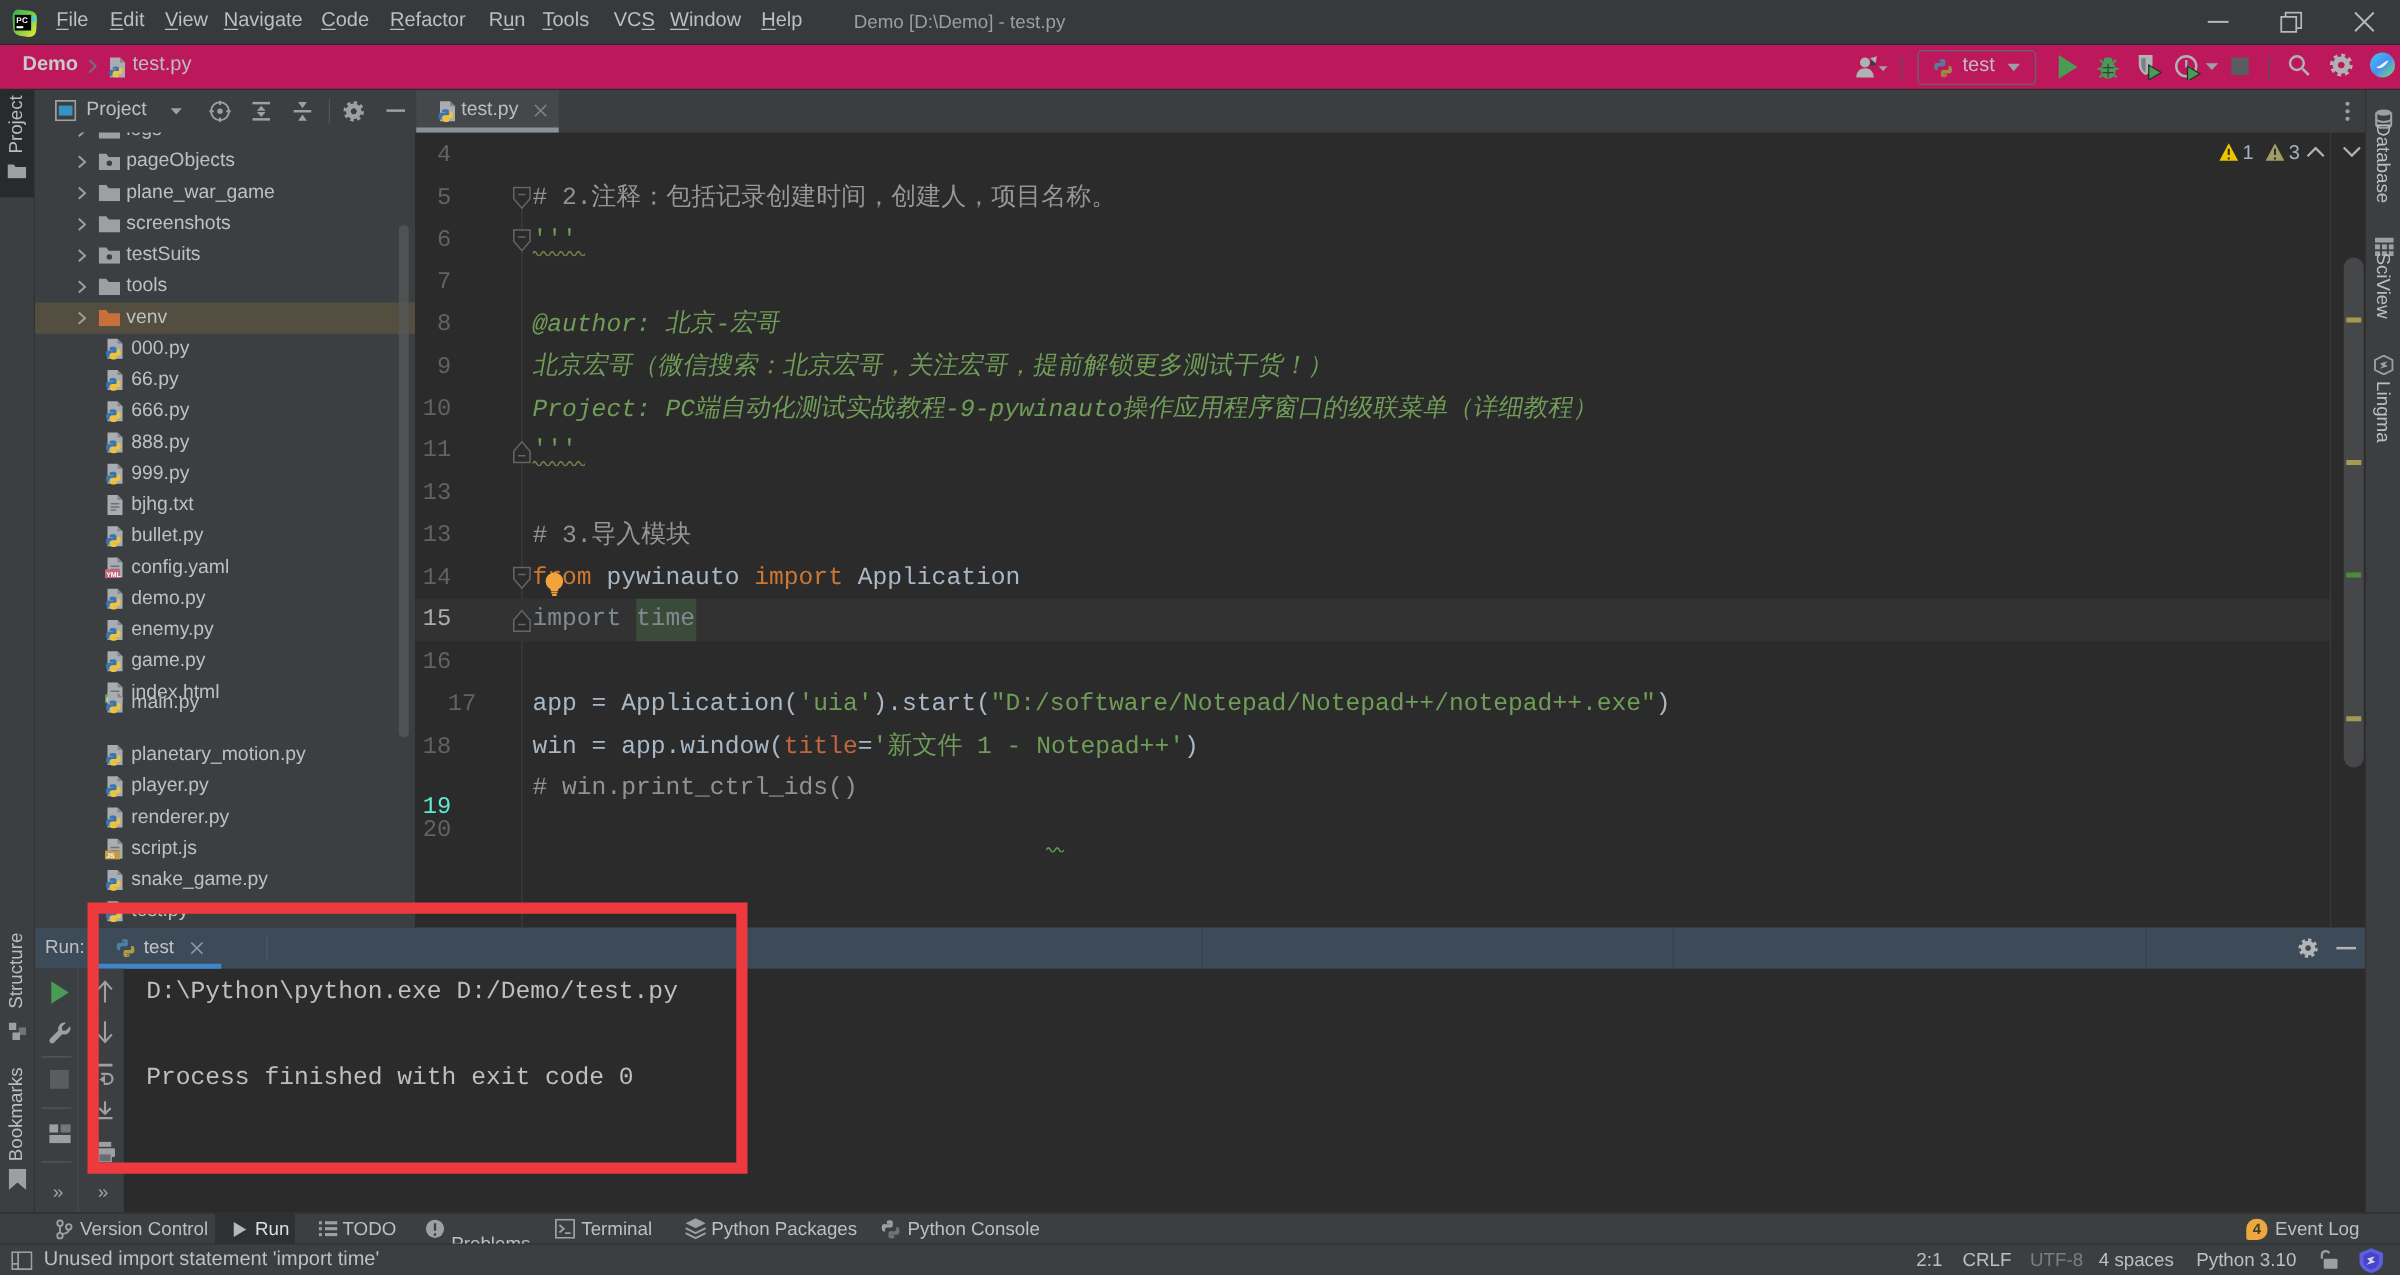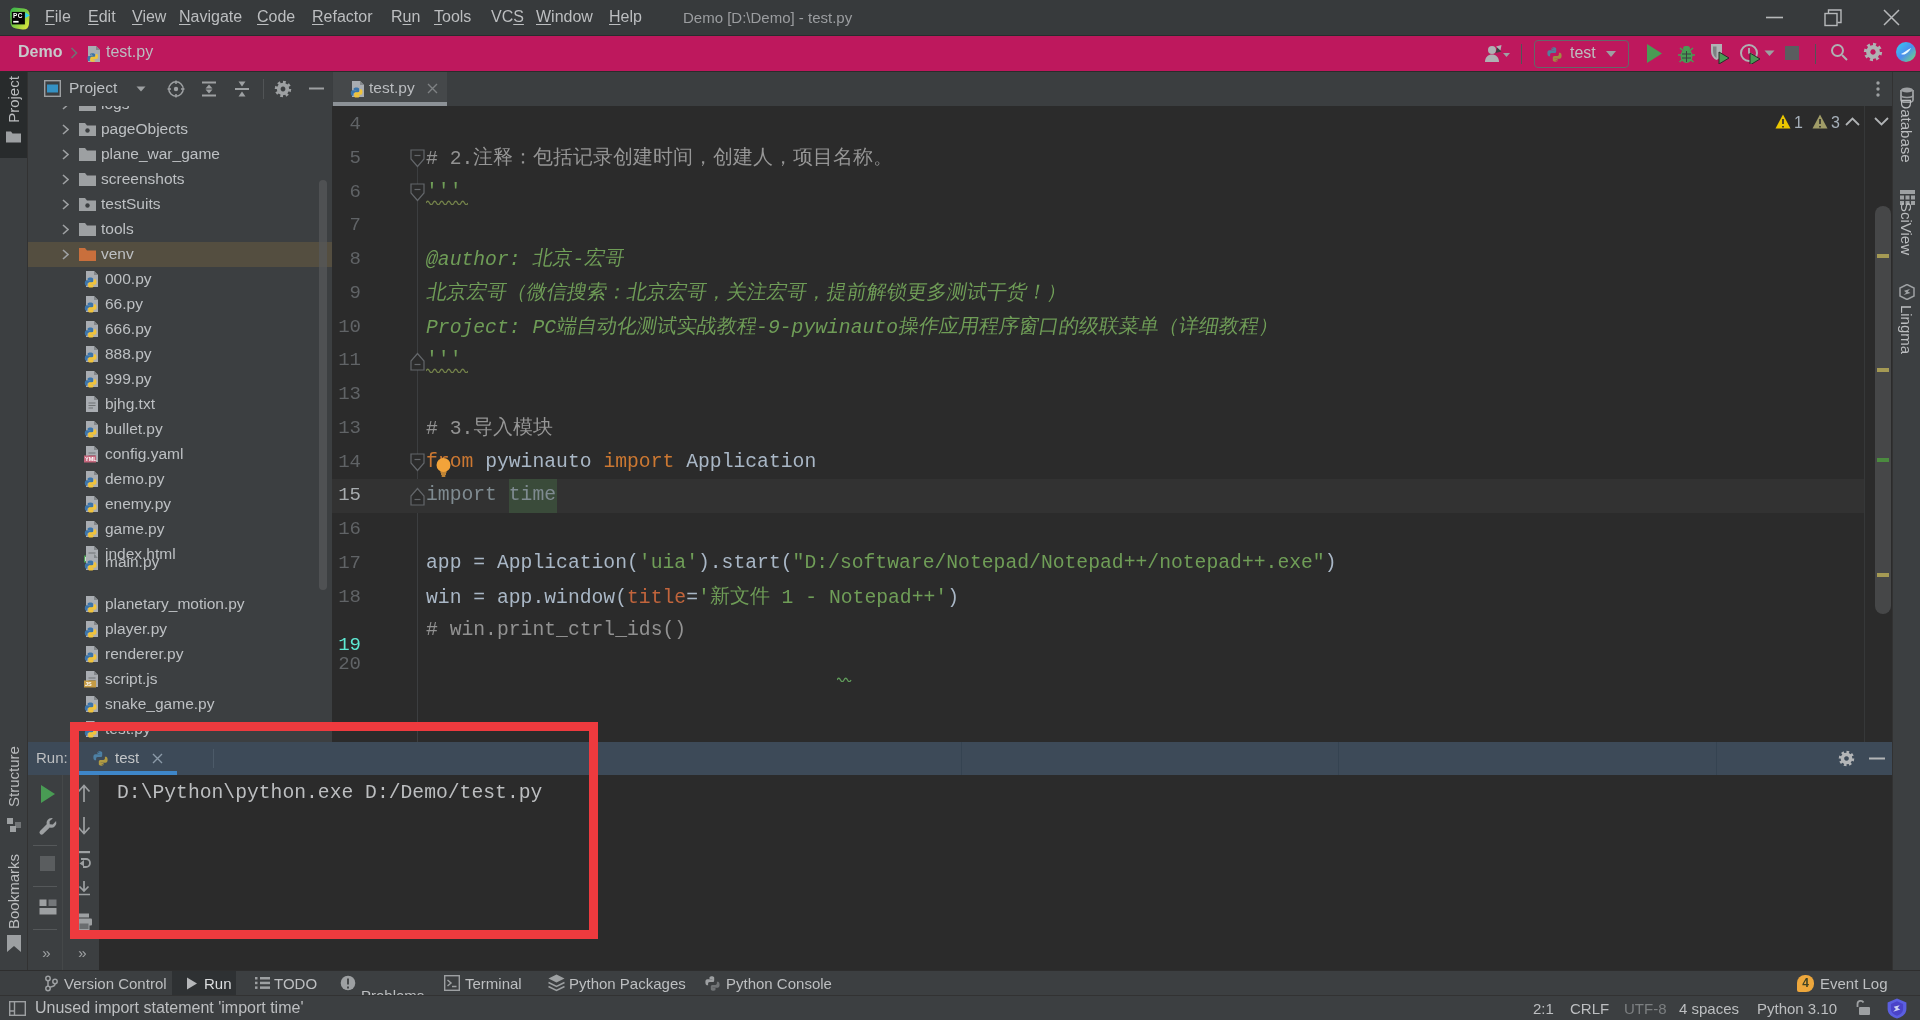--- a/index.html
+++ b/index.html
@@ -470,21 +470,21 @@
 <div class="ln" style="top:137.25px;color:#606366;">7</div>
 <div class="ln" style="top:171.0px;color:#606366;">8</div>
 <div class="ln" style="top:204.75px;color:#606366;">9</div>
 <div class="ln" style="top:238.5px;color:#606366;">10</div>
 <div class="ln" style="top:272.25px;color:#606366;">11</div>
 <div class="ln" style="top:306.0px;color:#606366;">13</div>
 <div class="ln" style="top:339.75px;color:#606366;">13</div>
 <div class="ln" style="top:373.5px;color:#606366;">14</div>
 <div class="ln" style="top:407.25px;color:#a8adb0;">15</div>
 <div class="ln" style="top:441.0px;color:#606366;">16</div>
-<div class="ln" style="top:474.75px;color:#606366;">17</div>
+<div class="ln" style="top:474.75px;color:#606366;margin-left:20px;">17</div>
 <div class="ln" style="top:508.5px;color:#606366;">18</div>
 <div class="ln" style="top:557px;color:#5eead4;">19</div>
 <div class="ln" style="top:576.0px;color:#606366;">20</div>
 
 <div class="cl" style="top:69.75px"><span class="cmt"># 2.</span><svg class="k" width="420" height="27" viewBox="0 0 420 27">
           <g fill="#969696" transform="translate(0,21.5) scale(0.01953125,-0.01953125)">
             <use href="#g40" transform="translate(0,0)"></use>
             <use href="#g60" transform="translate(1024,0)"></use>
             <use href="#g68" transform="translate(2048,0)"></use>
             <use href="#g11" transform="translate(3072,0)"></use>
@@ -765,20 +765,21 @@
  <svg class="abs" style="left:48px;top:138px" width="16" height="16" viewBox="0 0 16 16" fill="none" stroke="#9da0a2" stroke-width="1.7">
         <path d="M8 1 V10 M3.5 6.5 L8 11 L12.5 6.5 M2 14.5 H14"></path>
       </svg>
  <svg class="abs" style="left:47px;top:171px" width="18" height="17" viewBox="0 0 18 17" fill="#9da0a2">
         <rect x="4" y="0.5" width="10" height="4"></rect>
         <rect x="1" y="5.5" width="16" height="7" rx="1"></rect>
         <rect x="4" y="10" width="10" height="6.5" fill="#6a6d6f" stroke="#9da0a2"></rect>
       </svg>
  <div class="abs mono" style="left:50px;top:204px;font-size:15px;color:#9da0a2;letter-spacing:1px">»</div>
  <div class="abs mono" style="left:89px;top:40px;font-size:19.7px;color:#bcbec0;white-space:pre">D:\Python\python.exe D:/Demo/test.py</div>
+ <div class="abs mono" style="left:89px;top:109px;font-size:19.7px;color:#bcbec0;white-space:pre">Process finished with exit code 0</div>
 </div>
 <div class="abs" id="bbar">
  <svg class="abs" style="left:44px;top:4px" width="15" height="17" viewBox="0 0 15 17" fill="none" stroke="#9da0a2" stroke-width="1.5">
         <circle cx="4" cy="3.5" r="2.2"></circle>
         <circle cx="4" cy="13.5" r="2.2"></circle>
         <circle cx="11" cy="6.5" r="2.2"></circle>
         <path d="M4 6 V11.5 M11 9 c0 3-4 2.5-5.5 3.5"></path>
       </svg>
  <div class="abs bitem" style="left:64px;top:0">Version Control</div>
  <div class="abs" style="left:172px;top:0;width:64px;height:25px;background:#2e3133"></div>

